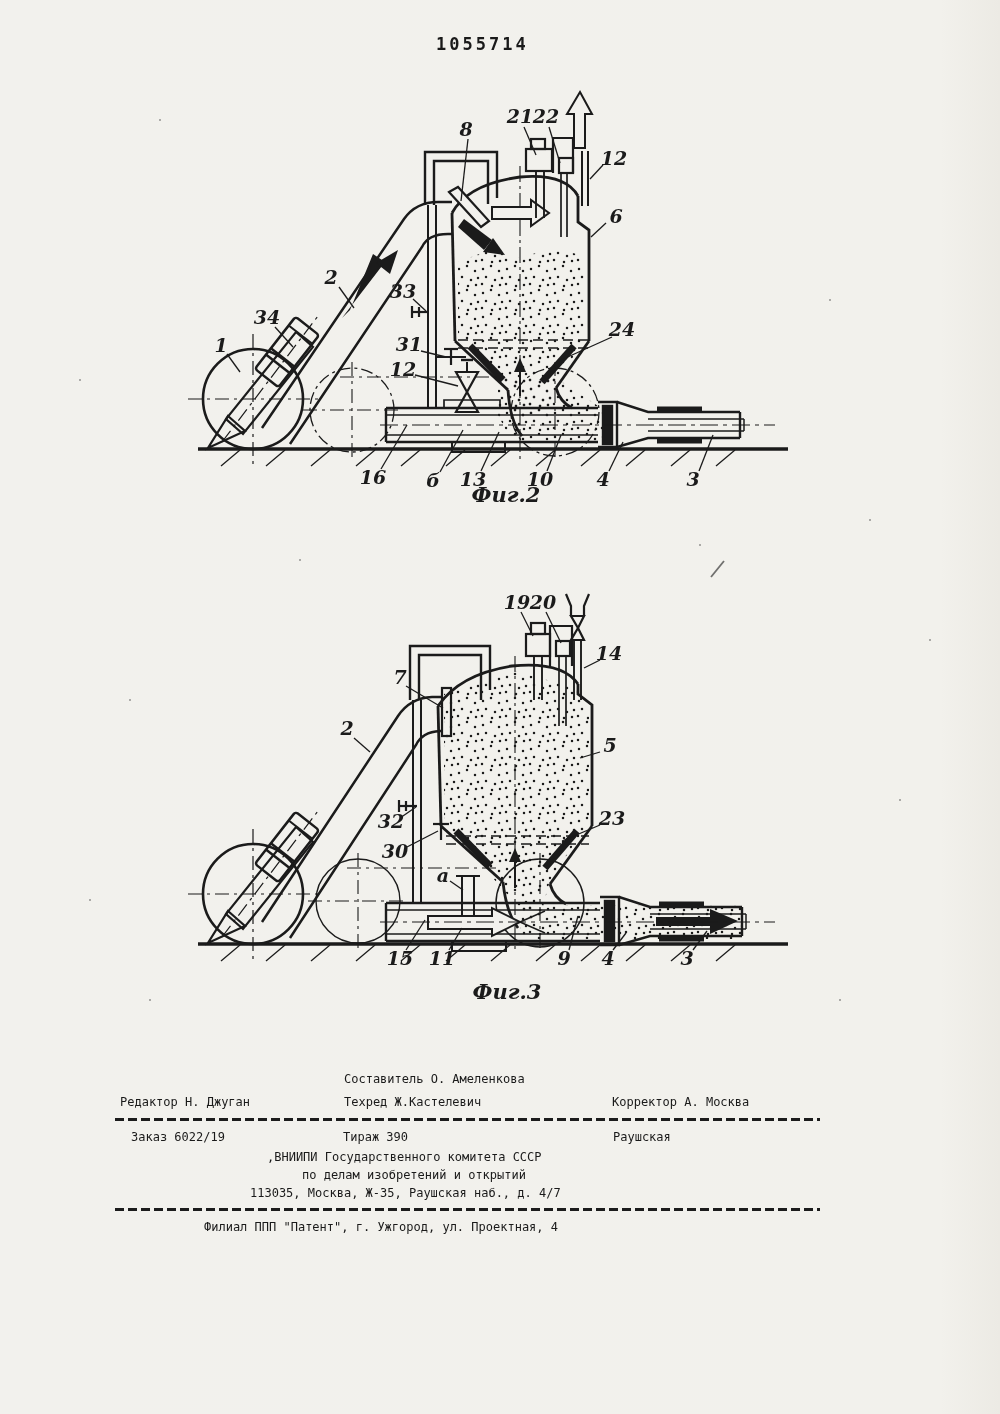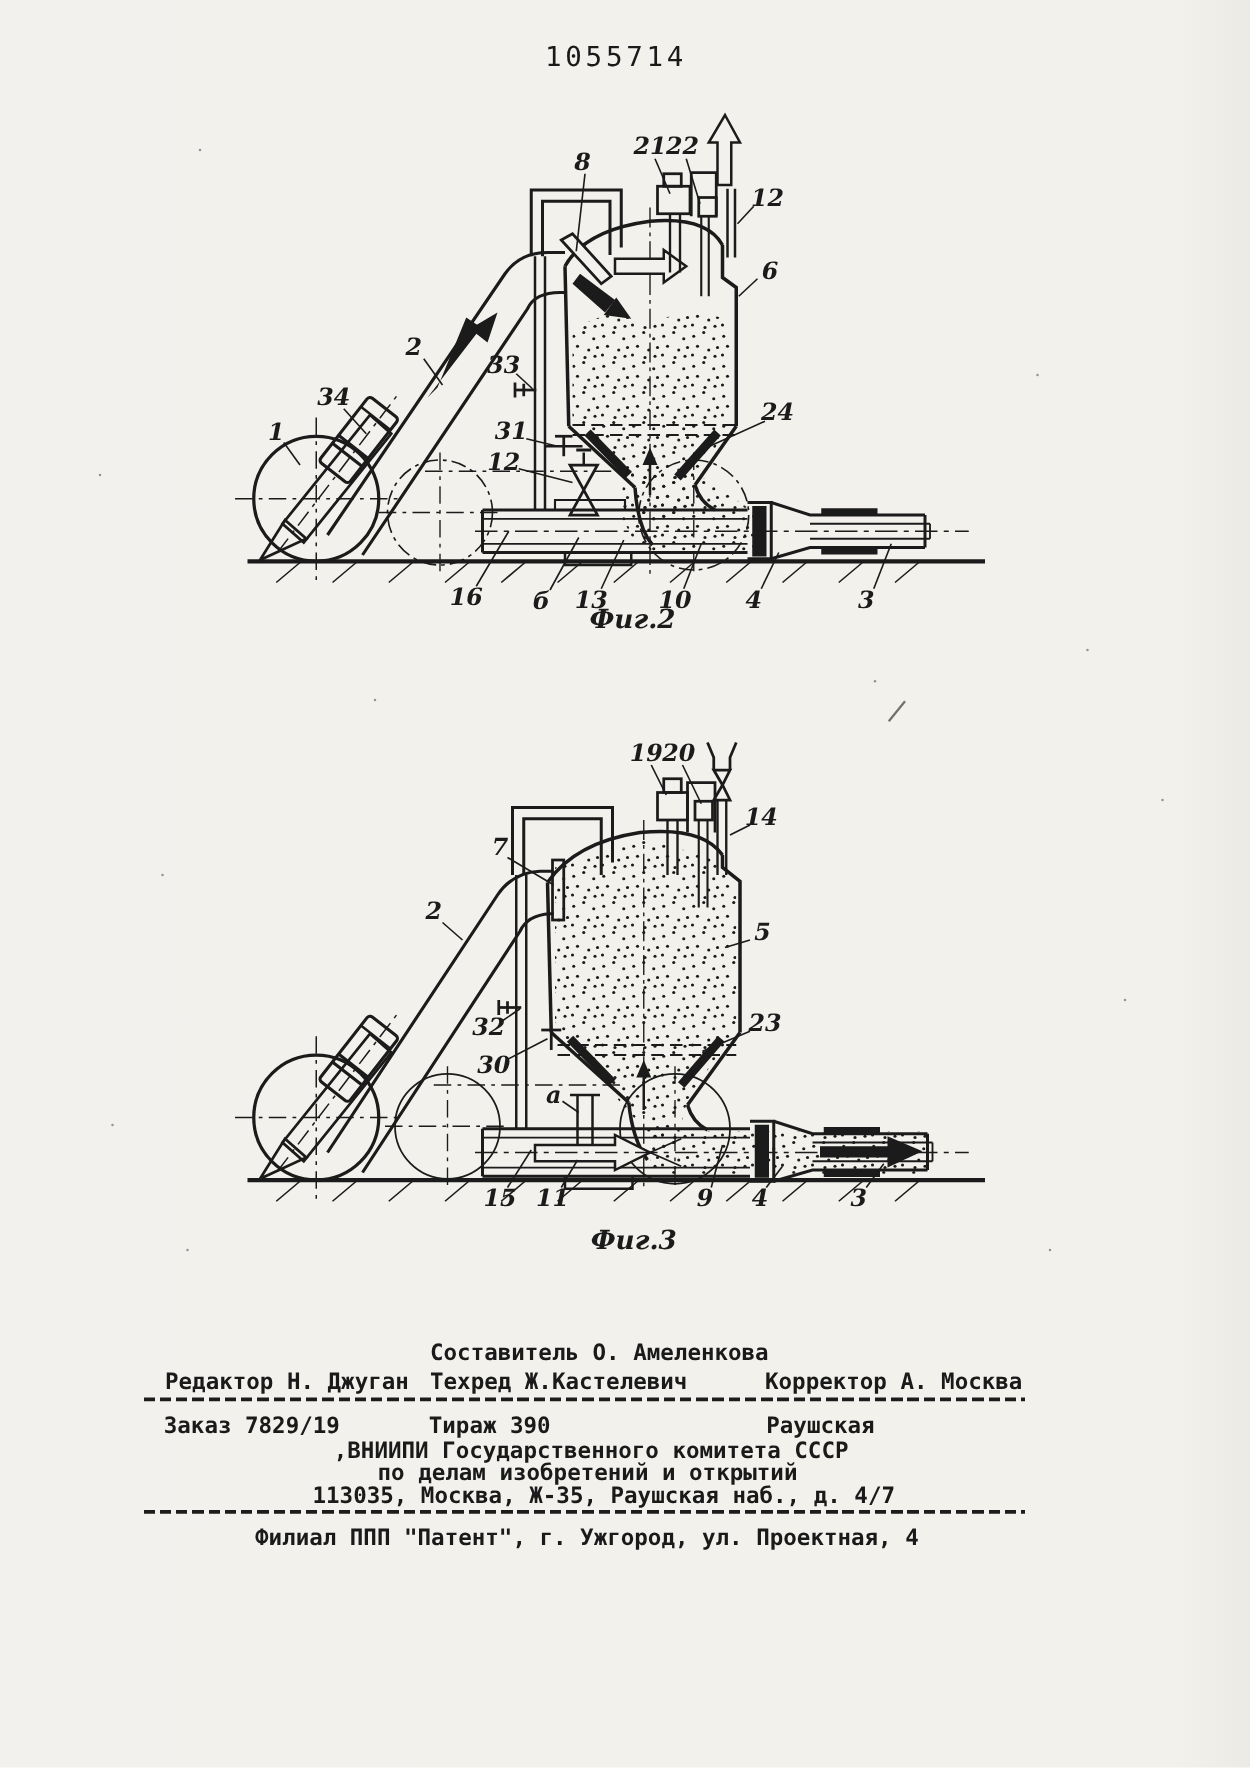--- a/index.html
+++ b/index.html
@@ -3,23 +3,23 @@
 <meta charset="utf-8">
 <style>
   html,body{margin:0;padding:0;}
   body{
     width:1000px;height:1414px;position:relative;
     background:linear-gradient(90deg,#f2f1ed 0%,#f2f1ec 94%,#eceae4 100%);
     font-family:"DejaVu Sans Mono", monospace;
     color:#161616;overflow:hidden;
   }
   .abs{position:absolute;}
-  .tw{font-family:"DejaVu Sans Mono", monospace;font-weight:700;font-size:18px;
+  .tw{font-family:"DejaVu Sans Mono", monospace;font-weight:400;font-size:12px;
       color:#1a1a1a;white-space:pre;letter-spacing:0px;}
-  #patent-no{top:34px;left:436px;font-size:22px;font-weight:400;letter-spacing:3px;}
+  #patent-no{top:34px;left:436px;font-size:17px;font-weight:700;letter-spacing:3px;}
   .dashline{height:3px;background:repeating-linear-gradient(90deg,#1c1c1c 0 9px,transparent 9px 13px);}
   svg text{font-family:"DejaVu Serif", serif;font-style:italic;font-weight:700;
            fill:#1b1b1b;}
   svg .lbl{font-size:19px;}
   svg .cap{font-size:21px;}
 </style>
 </head>
 <body>
 
 <div id="patent-no" class="abs tw">1055714</div>
@@ -431,27 +431,27 @@
         <circle cx="300" cy="560" r="1"></circle>
         <circle cx="700" cy="545" r="1"></circle>
       <circle cx="150" cy="1000" r="1"></circle>
         <circle cx="90" cy="900" r="1"></circle>
         <circle cx="930" cy="640" r="1"></circle>
     </g>
   </g>
 </svg>
 
 <div class="abs tw" style="top:1072px;left:344px">Составитель О. Амеленкова</div>
-<div class="abs tw" style="top:1095px;left:132px">Редактор Н. Джуган</div>
+<div class="abs tw" style="top:1095px;left:120px">Редактор Н. Джуган</div>
 <div class="abs tw" style="top:1095px;left:344px">Техред Ж.Кастелевич</div>
 <div class="abs tw" style="top:1095px;left:612px">Корректор А. Москва</div>
 
 <div class="abs dashline" style="top:1118px;left:115px;width:705px"></div>
 
-<div class="abs tw" style="top:1130px;left:131px">Заказ 7829/19</div>
+<div class="abs tw" style="top:1130px;left:131px">Заказ 6022/19</div>
 <div class="abs tw" style="top:1130px;left:343px">Тираж 390</div>
 <div class="abs tw" style="top:1130px;left:613px">Раушская</div>
 
 <div class="abs tw" style="top:1150px;left:267px">,ВНИИПИ Государственного комитета СССР</div>
 <div class="abs tw" style="top:1168px;left:302px">по делам изобретений и открытий</div>
 <div class="abs tw" style="top:1186px;left:250px">113035, Москва, Ж-35, Раушская наб., д. 4/7</div>
 
 <div class="abs dashline" style="top:1208px;left:115px;width:705px"></div>
 
 <div class="abs tw" style="top:1220px;left:204px">Филиал ППП "Патент", г. Ужгород, ул. Проектная, 4</div>

